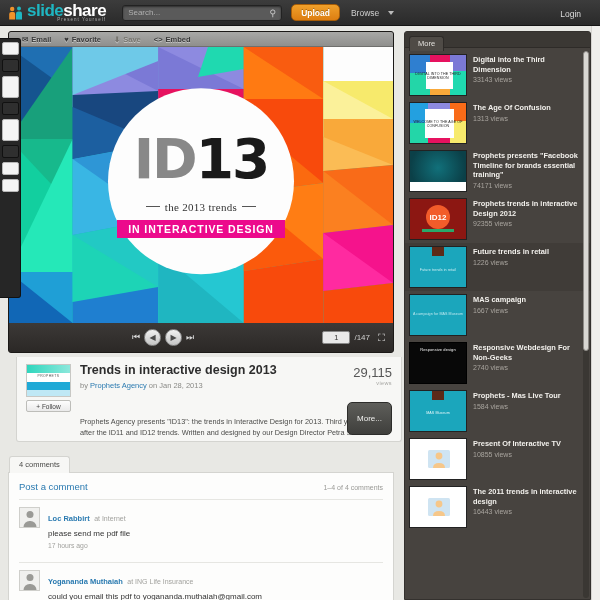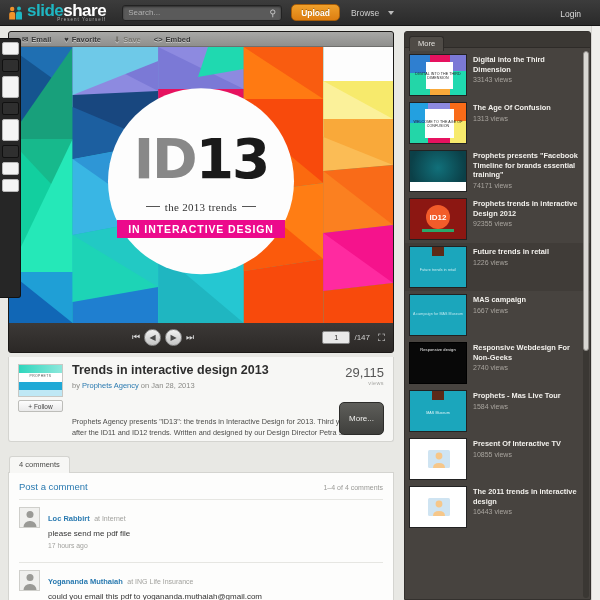--- a/index.html
+++ b/index.html
@@ -179,21 +179,21 @@
     font-size: 7.5px; color: #333; text-align: center;
     font-family: "Liberation Sans", sans-serif; outline: none; padding: 0;
   }
   .pager-total { font-size: 8px; color: #d0d0d0; }
   .fullscreen-ic {
     margin-left: 4px; color: #d8d8d8; font-size: 10px; line-height: 1;
   }
 
   
   .meta-panel {
-    position: absolute; left: 8px; top: 357px; width: 386px; height: 85px;
+    position: absolute; left: 16px; top: 357px; width: 386px; height: 85px;
     background: #f7f7f5; border: 1px solid #d4d4d0; border-top: none;
     border-radius: 0 0 3px 3px;
     padding: 7px 9px 0 9px;
   }
   .meta-row { display: flex; }
   .author-col { width: 49px; flex: 0 0 49px; }
   .author-thumb {
     width: 45px; height: 33px; border: 1px solid #c8c8c4; background: #fff;
     position: relative; overflow: hidden;
   }

